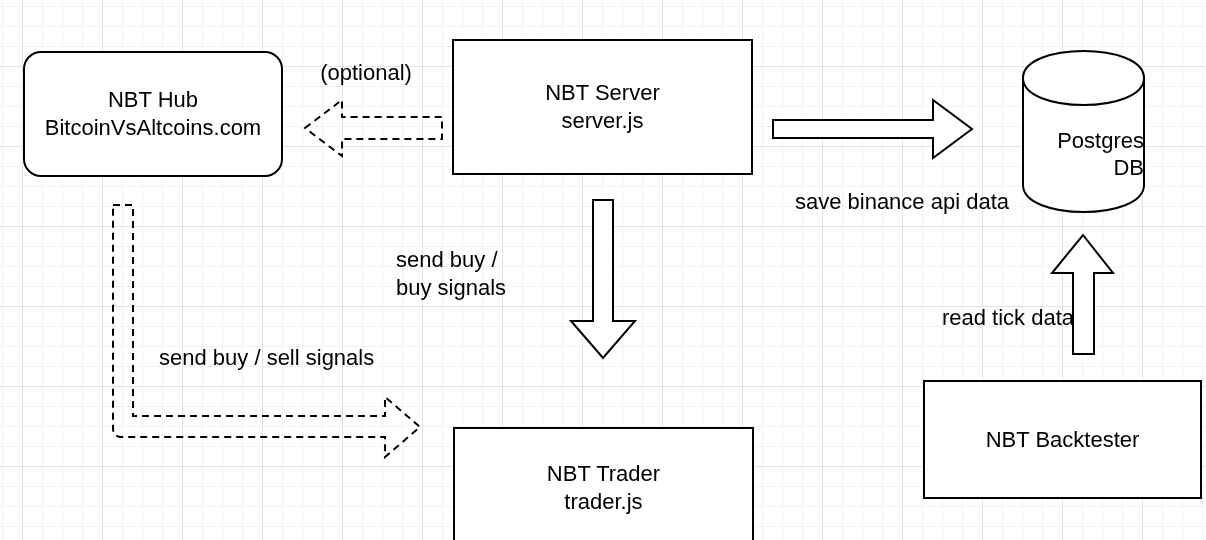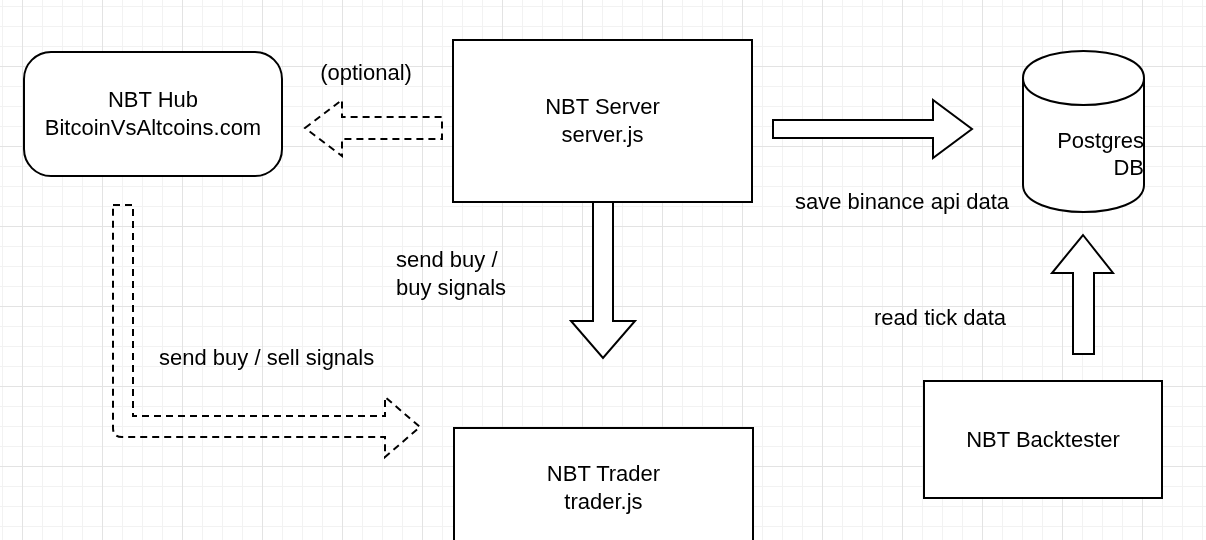--- a/index.html
+++ b/index.html
@@ -40,45 +40,45 @@
     flex-direction: column;
     align-items: center;
     justify-content: center;
     text-align: center;
     font-size: 22px;
     line-height: 28px;
     color: #000000;
   }
   .node-hub {
     left: 23px; top: 51px; width: 260px; height: 126px;
-    border-radius: 28px;
+    border-radius: 18px;
   }
-  .node-server   { left: 452px; top: 39px;  width: 301px; height: 164px; }
+  .node-server   { left: 452px; top: 39px;  width: 301px; height: 136px; }
   .node-trader   { left: 453px; top: 379px; width: 301px; height: 121px; margin-top: 48px; }
-  .node-backtester { left: 923px; top: 380px; width: 240px; height: 119px; }
+  .node-backtester { left: 923px; top: 380px; width: 279px; height: 119px; }
   .cyl-label {
     position: absolute;
     left: 1023px; top: 127px; width: 121px;
     text-align: right;
     font-size: 22px;
     line-height: 27px;
     color: #000000;
   }
   .edge-label {
     position: absolute;
     font-size: 22px;
     line-height: 28px;
     color: #000000;
     white-space: nowrap;
   }
   .lbl-optional  { left: 306px; top: 59px;  width: 120px; text-align: center; }
   .lbl-save      { left: 759px; top: 188px; width: 250px; text-align: right; }
   .lbl-buy-buy   { left: 396px; top: 226px; width: 170px; text-align: left; margin-top: 20px; }
   .lbl-sell      { left: 159px; top: 344px; width: 250px; }
-  .lbl-read-tick { left: 874px; top: 304px; width: 160px; text-align: left; }
+  .lbl-read-tick { left: 914px; top: 304px; width: 160px; text-align: right; }
 </style>
 </head>
 <body>
 
 <div class="canvas">
 
   <svg class="edge-layer" width="1206" height="540" viewBox="0 0 1206 540" xmlns="http://www.w3.org/2000/svg">
 
     <path d="M773 120 L933 120 L933 100 L972 129 L933 158 L933 138 L773 138 Z" fill="#ffffff" stroke="#000000" stroke-width="2" stroke-linejoin="miter"></path>
 

